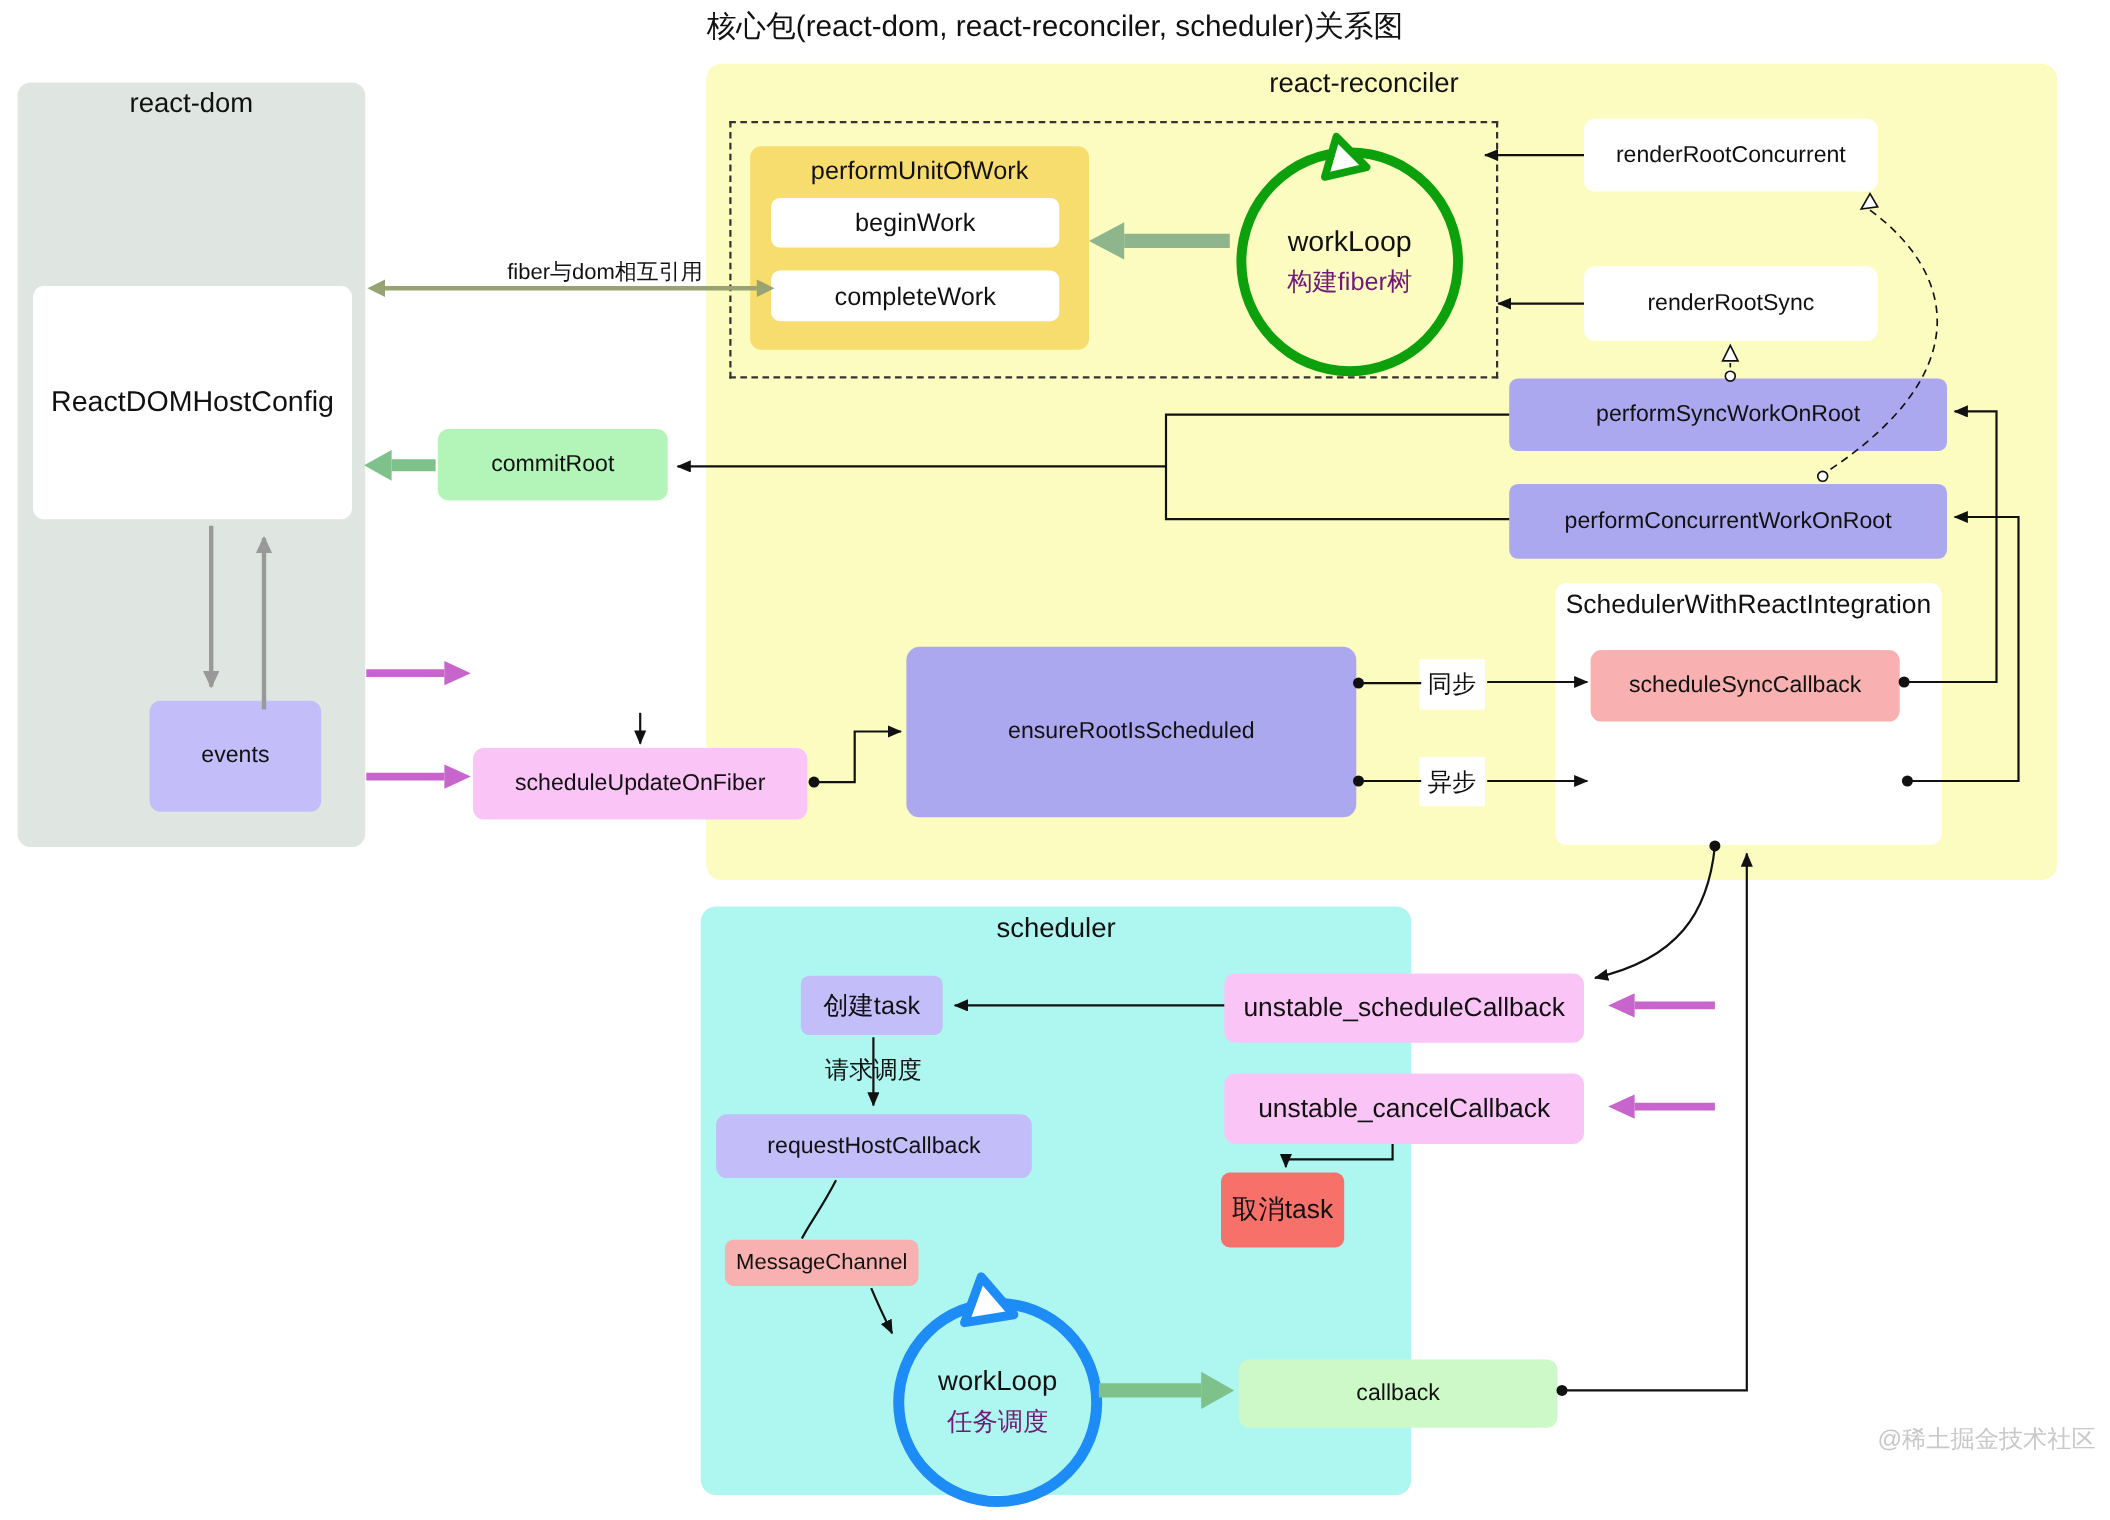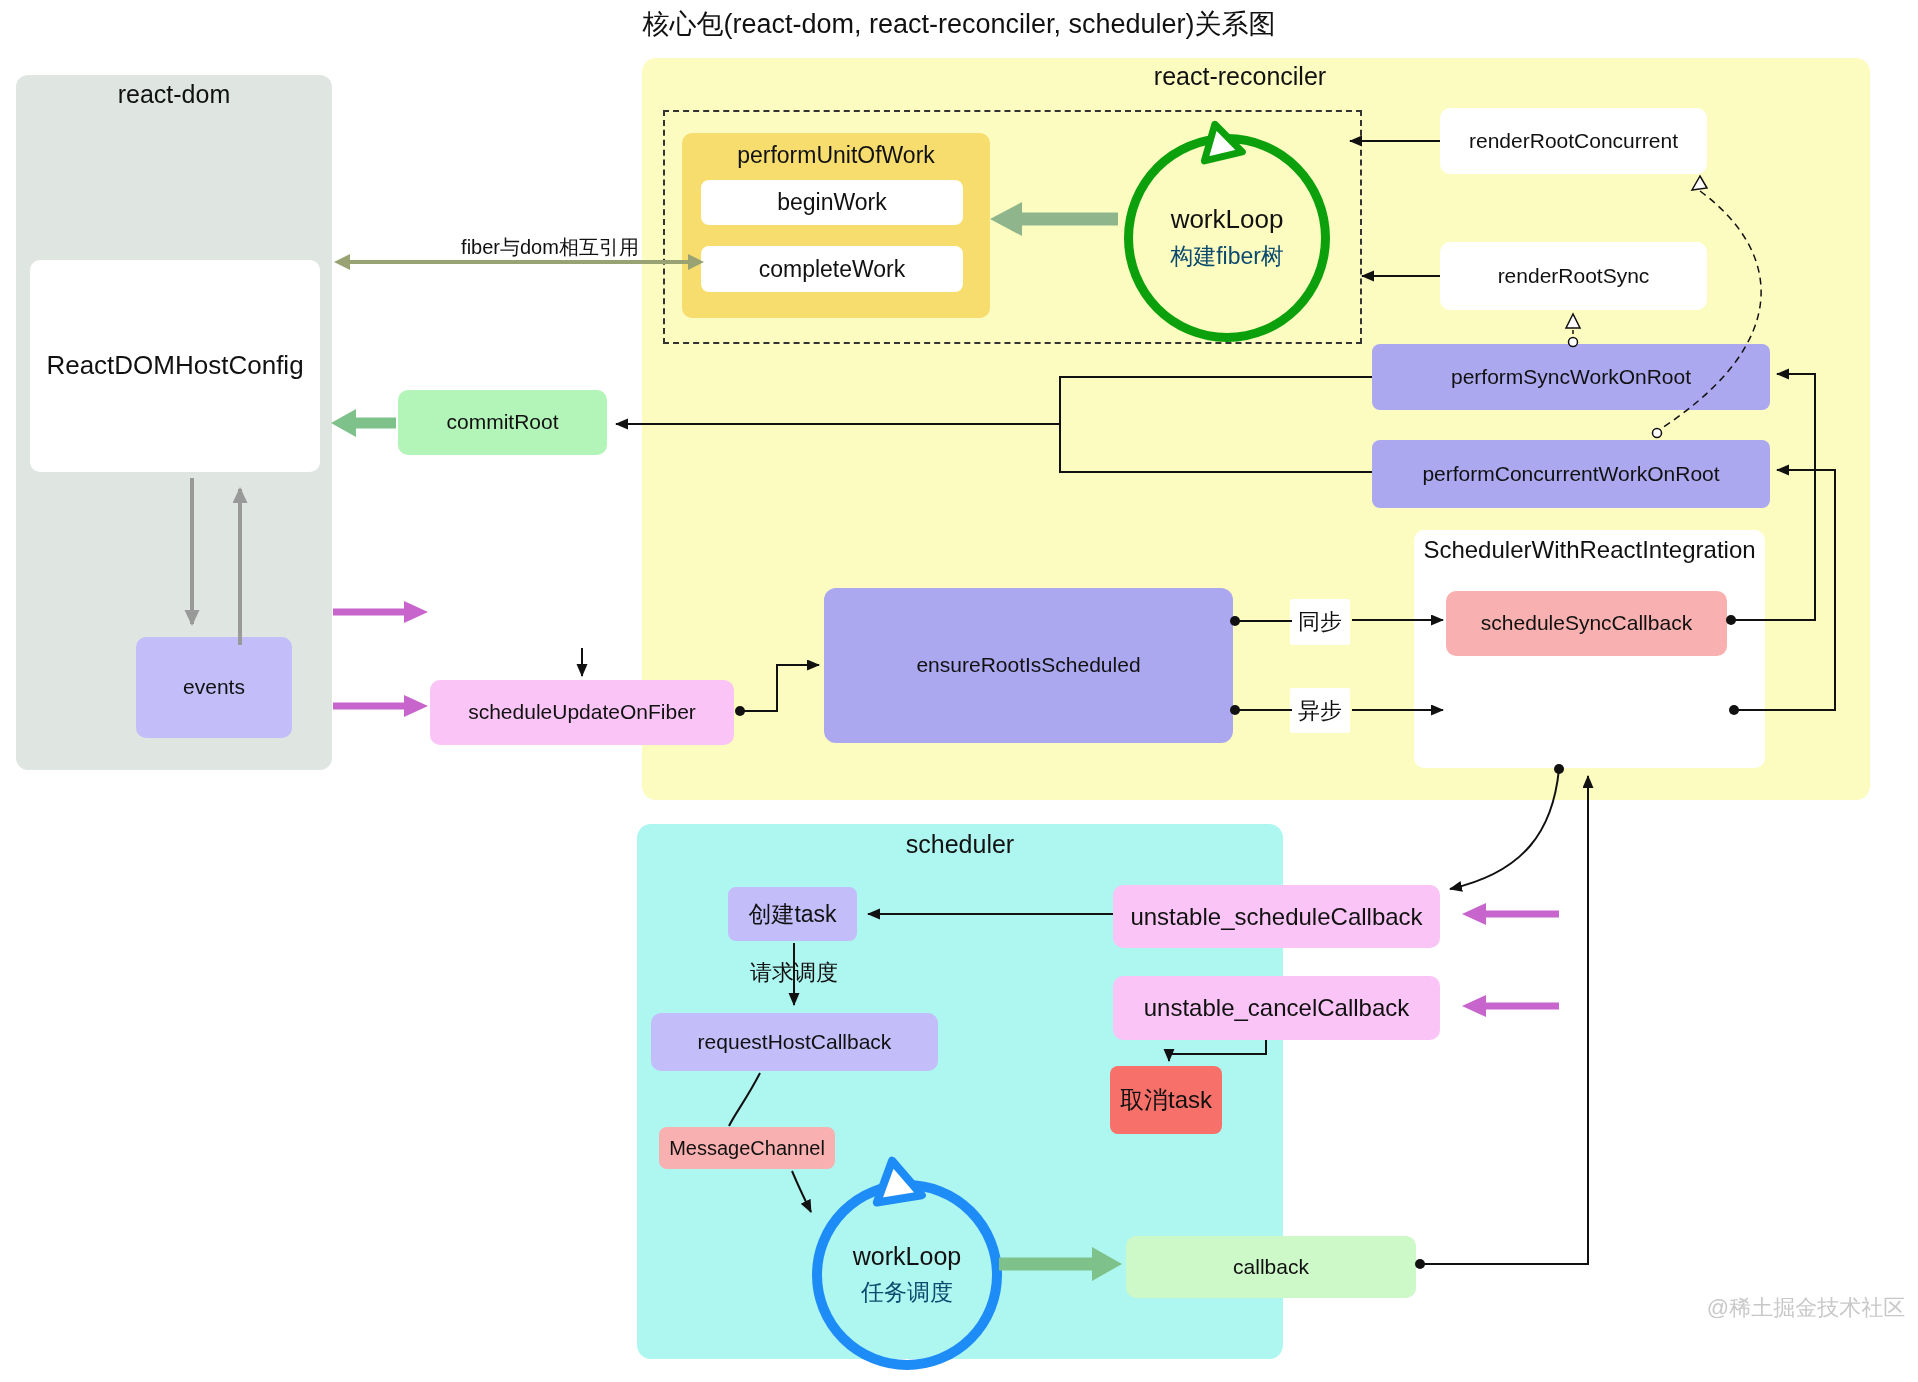--- a/index.html
+++ b/index.html
@@ -21,21 +21,21 @@
   .green1{background:#B3F4B8;}
   .green2{background:#CDF8C8;}
   .section-label{position:absolute;font-size:25px;text-align:center;}
   .dashed-box{position:absolute;border:2px dashed #333;background:transparent;}
   .top-align{align-items:flex-start;padding-top:9px;box-sizing:border-box;}
   .circle{position:absolute;border-radius:50%;display:flex;flex-direction:column;
           align-items:center;justify-content:center;background:transparent;}
   .circle-green{border:9px solid #0CA00C;}
   .circle-blue{border:10px solid #1E8CF6;}
   .circle-title{font-size:26px;color:#111;}
-  .circle-sub{font-size:23px;color:#0c4a6e;margin-top:6px;}
+  .circle-sub{font-size:23px;color:#701a75;margin-top:6px;}
   .play-icon{position:absolute;}
   .free-label{position:absolute;font-size:22px;text-align:center;z-index:6;}
   .svg-layer{position:absolute;left:0;top:0;width:1918px;height:1382px;z-index:5;pointer-events:none;}
   .title{position:absolute;left:0;top:6px;width:1918px;text-align:center;font-size:27px;font-weight:500;}
   .watermark{position:absolute;left:1696px;top:1293px;width:220px;text-align:center;
              font-size:22px;color:#C8C8C8;}
   .swri-label{position:absolute;left:1414px;top:536px;width:351px;text-align:center;font-size:24px;}
 </style>
 </head>
 <body>

